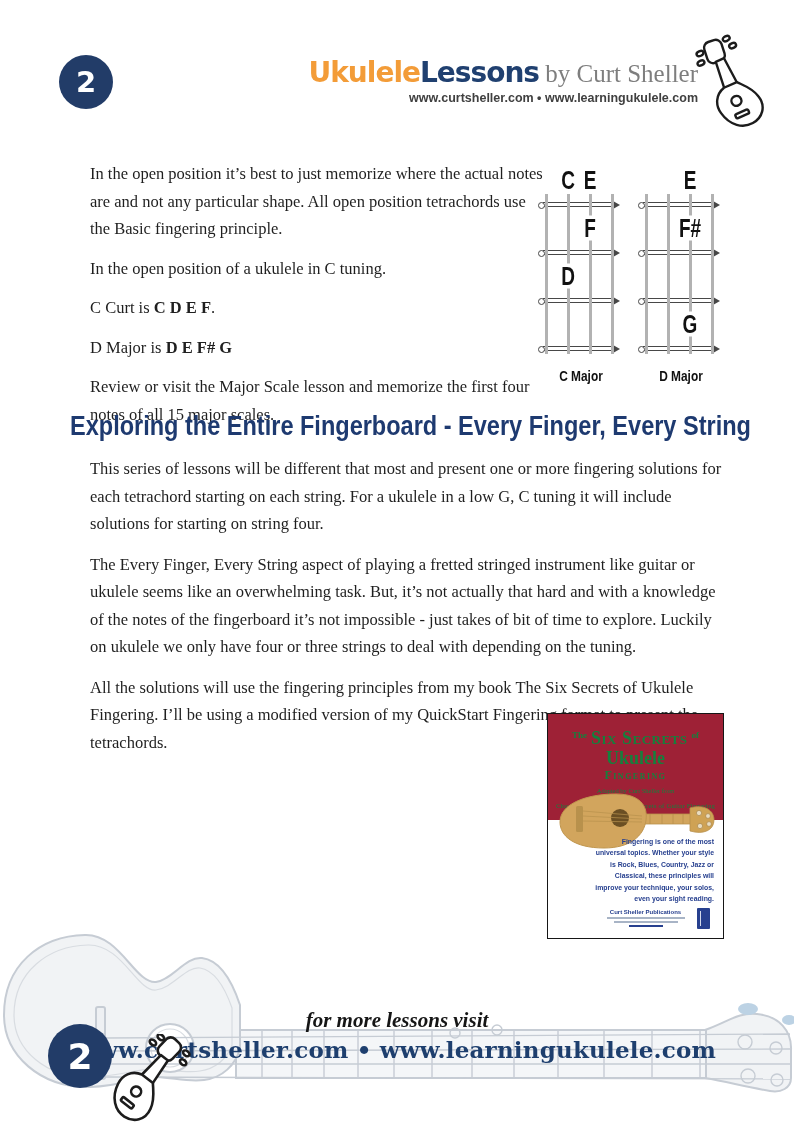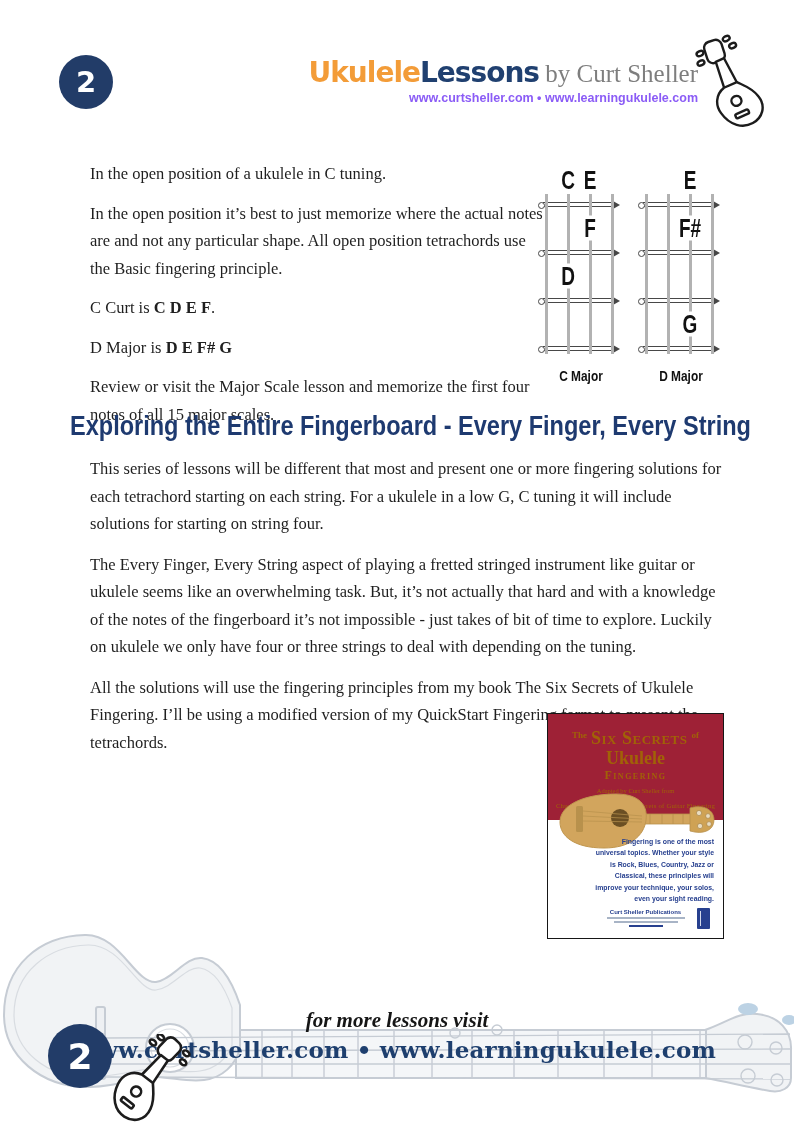--- a/index.html
+++ b/index.html
@@ -15,21 +15,21 @@
     position:absolute; left:59px; top:55px; width:54px; height:54px;
     border-radius:50%; background:#223c68; color:#fff;
     font-family:"DejaVu Sans", sans-serif; font-weight:bold; font-size:29px;
     display:flex; align-items:center; justify-content:center;
   }
   .logo-block { position:absolute; right:96px; top:58px; text-align:right; white-space:nowrap;margin-left:46px; }
   .logo-line { font-size:28px; line-height:30px; }
   .logo-orange { color:#f39c38; font-family:"DejaVu Sans", sans-serif; font-weight:bold; letter-spacing:-1px; }
   .logo-navy   { color:#204070; font-family:"DejaVu Sans", sans-serif; font-weight:bold; letter-spacing:-1px; }
   .logo-by     { color:#7e7e7e; font-family:"Liberation Serif", serif; font-size:25px; }
-  .logo-sites  { margin-top:2px; font-family:"Liberation Sans", sans-serif; font-size:12.5px; color:#8b5cf6; font-weight:bold; }
+  .logo-sites  { margin-top:2px; font-family:"Liberation Sans", sans-serif; font-size:12.5px; color:#404040; font-weight:bold; }
   .header-doodle { position:absolute; left:684px; top:34px; }
 
   
   .intro { position:absolute; left:90px; top:160px; width:458px; font-size:16.5px; line-height:27.5px; }
   .intro p { margin-bottom:12px; }
   .fact b { font-weight:bold; }
 
   
   .diagram-area { position:absolute; left:542px; top:164px; display:flex; gap:22px; }
   .diagram-block { width:78px; }
@@ -65,21 +65,21 @@
   }
   .main-copy { position:absolute; left:90px; top:455px; width:636px; font-size:16.5px; line-height:27.5px; }
   .main-copy p { margin-bottom:13px; }
 
   
   .book-cover {
     position:absolute; left:547px; top:713px; width:177px; height:226px;
     background:#fff; border:1.5px solid #161616;
   }
   .cover-red { position:absolute; left:0; top:0; width:100%; height:106px; background:#9e2136; }
-  .cover-title { position:relative; text-align:center; padding-top:14px; color:#a16207; font-family:"Liberation Serif", serif; }
+  .cover-title { position:relative; text-align:center; padding-top:14px; color:#15803d; font-family:"Liberation Serif", serif; }
   .t-small { font-size:9px; font-weight:bold; vertical-align:6px; }
   .t-caps  { font-size:18px; font-weight:bold; font-variant:small-caps; letter-spacing:0.5px; }
   .t-uku   { font-size:18px; font-weight:bold; line-height:18px; }
   .t-fing  { font-size:12px; font-weight:bold; font-variant:small-caps; letter-spacing:1.5px; line-height:17px; }
   .t-adapted { font-size:6.5px; margin-top:3px; }
   .t-credit  { font-size:6.8px; margin-top:8px; letter-spacing:0.2px; }
   .cover-uke { position:absolute; left:4px; top:76px; }
   .cover-blurb {
     position:absolute; right:9px; top:122px; width:120px; text-align:right;
     font-family:"Liberation Sans", sans-serif; font-weight:bold; font-size:6.9px;
@@ -134,22 +134,22 @@
       <ellipse cx="40" cy="14" rx="3.6" ry="2.4"></ellipse>
       <rect x="12" y="1" width="18" height="22" rx="6" transform="rotate(6 21 12)"></rect>
       <path d="M 18 22 L 15 50 L 29 50 L 27 22 Z"></path>
       <path d="M 15 49 C 4 52 0 62 2 71 C 5 86 16 94 27 93 C 38 92 46 83 43 71 C 41 61 34 55 29 49 Z"></path>
       <circle cx="21" cy="66" r="5"></circle>
       <rect x="14" y="78" width="14" height="4.5" rx="1.5"></rect>
     </g>
   </svg>
 
   <div class="intro">
+    <p>In the open position it’s best to just memorize where the actual notes are and not any particular shape. All open position tetrachords use the Basic fingering principle.</p>
     <p>In the open position of a ukulele in C tuning.</p>
-    <p>In the open position it’s best to just memorize where the actual notes are and not any particular shape. All open position tetrachords use the Basic fingering principle.</p>
     <p class="fact"><span>C Curt is </span><b>C D E F</b><span>.</span></p>
     <p class="fact"><span>D Major is </span><b>D E F# G</b><span></span></p>
     <p>Review or visit the Major Scale lesson and memorize the first four notes of all 15 major scales.</p>
   </div>
 
   <div class="diagram-area">
     <div class="diagram-block">
       <div class="fret-diagram">
           <div class="fret-line" style="top: 38px;"></div>
           <div class="fret-line" style="top: 86px;"></div>

